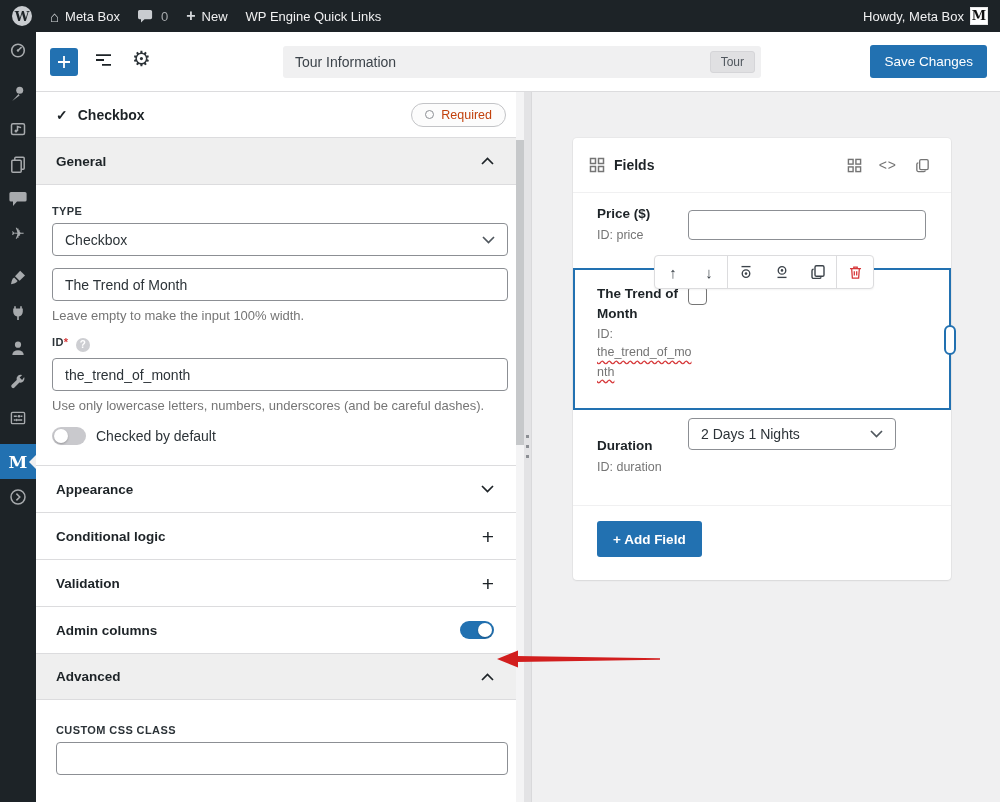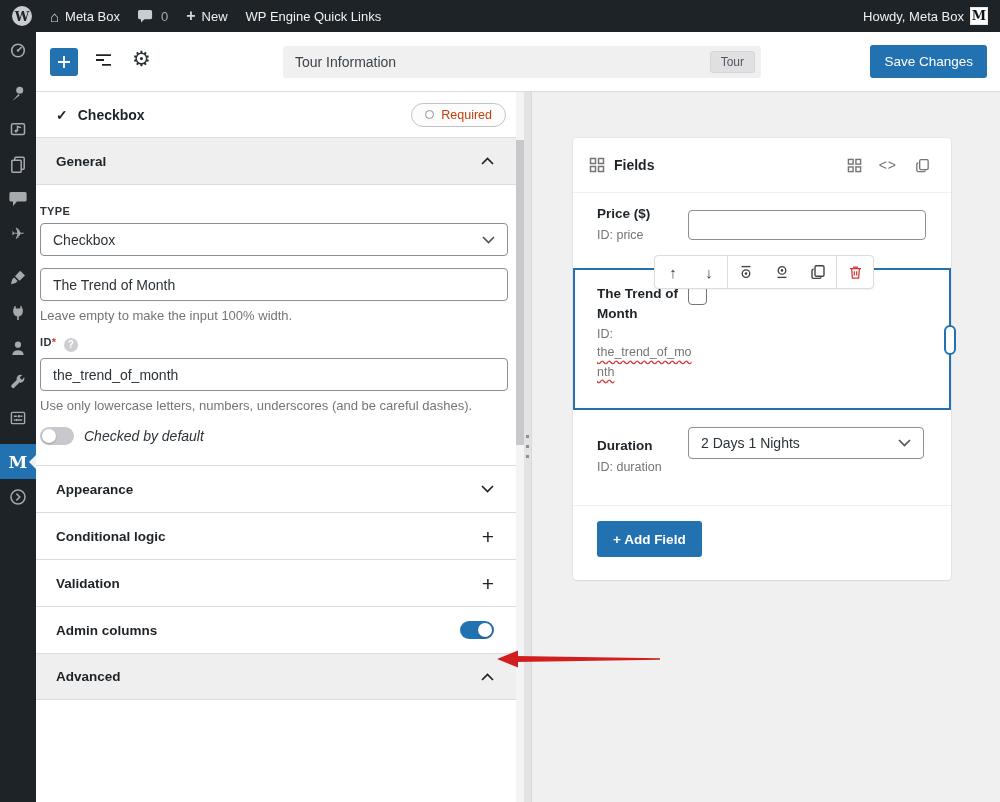--- a/index.html
+++ b/index.html
@@ -47,30 +47,30 @@
   .panel { position:absolute; left:36px; top:92px; width:480px; height:710px; background:#fff; overflow:hidden; }
   .panel-head { height:46px; display:flex; align-items:center; gap:10px; padding:0 10px 0 20px; border-bottom:1px solid #dcdcde; }
   .panel-head .check { font-size:14px; font-weight:bold; color:#1d2327; }
   .panel-head .title { font-size:14px; font-weight:bold; }
   .req-pill { margin-left:auto; display:flex; align-items:center; gap:7px; border:1px solid #c3c4c7; background:#fcfcfc; border-radius:13px; padding:4px 13px; font-size:12.5px; color:#c2410c; cursor:pointer; }
   .req-dot { width:9px; height:9px; border:1.5px solid #8c8f94; border-radius:50%; }
   .sec-head { height:47px; background:#efefef; border-bottom:1px solid #dcdcde; display:flex; align-items:center; padding:0 22px 0 20px; cursor:pointer; }
   .sec-head.bt { border-top:1px solid #dcdcde; }
   .sec-head .t { font-size:13.5px; font-weight:bold; }
   .sec-head .chev, .acc-row .chev { margin-left:auto; }
-  .gen-body { padding:20px 8px 20px 4px; }
+  .gen-body { padding:20px 8px 20px 16px; }
   .flabel { font-size:11px; font-weight:bold; color:#2c3338; letter-spacing:.4px; margin-bottom:6px; }
   .flabel .star { color:#d63638; }
   .qmark { display:inline-block; width:14px; height:14px; border-radius:50%; background:#cdced2; color:#fff; font-size:10px; line-height:14px; text-align:center; vertical-align:-2px; margin-left:4px; }
   .sel, .txt { width:100%; height:33px; border:1px solid #8c8f94; border-radius:4px; background:#fff; font-family:inherit; font-size:14px; color:#2c3338; padding:0 12px; }
   .sel { display:flex; align-items:center; position:relative; cursor:pointer; margin-bottom:12px; }
   .sel .chev { position:absolute; right:12px; }
   .txt { display:block; outline:none; }
   .help { font-size:13px; color:#757575; margin:7px 0 13px; }
-  .toggle-row { display:flex; align-items:center; gap:10px; margin-top:14px;font-style:italic; }
+  .toggle-row { display:flex; align-items:center; gap:10px; margin-top:14px; }
   .toggle { width:34px; height:18px; border-radius:10px; position:relative; cursor:pointer; flex:0 0 auto; }
   .toggle.off { background:#c9c9cd; }
   .toggle.on { background:#2271b1; }
   .toggle .knob { position:absolute; top:2px; width:14px; height:14px; border-radius:50%; background:#fff; box-shadow:0 1px 2px rgba(0,0,0,.25); }
   .toggle.off .knob { left:2px; } .toggle.on .knob { right:2px; }
   .toggle-label { font-size:14px; color:#2c3338; }
   .acc-row { height:47px; border-top:1px solid #dcdcde; display:flex; align-items:center; padding:0 22px 0 20px; cursor:pointer; }
   .acc-row .t { font-size:13.5px; font-weight:bold; }
   .acc-row .plus { margin-left:auto; font-size:21px; font-weight:400; color:#1d2327; line-height:1; }
   .acc-row .toggle { margin-left:auto; }
@@ -97,21 +97,21 @@
   .rt-btn { width:36px; border:none; background:none; cursor:pointer; display:flex; align-items:center; justify-content:center; color:#3c434a; font-size:15px; }
   .rt-sep { width:1px; background:#dcdcde; }
   .selected-field { position:absolute; left:0; top:130px; width:378px; height:142px; border:2px solid #2271b1; z-index:2; }
   .sf-left { position:absolute; left:22px; top:14px; width:96px; }
   .sf-id-val { font-size:12.5px; color:#757575; line-height:1.55; word-break:break-all;
     text-decoration:underline; text-decoration-style:wavy; text-decoration-color:#d63638; text-decoration-skip-ink:none; text-underline-offset:3px; }
   .sf-checkbox { position:absolute; left:113px; top:16px; width:19px; height:19px; border:1px solid #757575; border-radius:4px; background:#fff; cursor:pointer; }
   .sf-handle { position:absolute; right:-7px; top:55px; width:12px; height:30px; background:#fff; border:2px solid #2271b1; border-radius:7px; cursor:ew-resize; }
   .dur-label { position:absolute; left:24px; top:298px; }
   .dur-id { position:absolute; left:24px; top:320px; }
-  .dur-select { position:absolute; left:115px; top:289px; width:236px; height:32px; margin:0; }
+  .dur-select { position:absolute; left:115px; top:280px; width:208px; height:32px; margin:0; }
   .card-div { position:absolute; left:0; top:367px; width:378px; height:1px; background:#f0f0f1; }
   .add-field-btn { position:absolute; left:24px; top:383px; height:36px; padding:4px 16px; background:#2271b1; color:#fff; border:none; border-radius:3px; font-family:inherit; font-size:13.5px; font-weight:bold; cursor:pointer; }
   
   .red-arrow { position:absolute; left:494px; top:648px; z-index:5; }
 </style>
 </head>
 <body>
 
 <div class="screen">
 
@@ -306,20 +306,24 @@
           <span class="knob"></span>
         </span>
     </div>
 
     <div class="sec-head bt">
       <span class="t">Advanced</span>
       <svg class="chev" width="13" height="8" viewBox="0 0 13 8" fill="none" stroke="#1d2327" stroke-width="1.7">
           <path d="M1 7l5.5-5.5L12 7"></path>
         </svg>
     </div>
+    <div class="adv-body">
+      <div class="flabel">CUSTOM CSS CLASS</div>
+      <input class="txt" type="text" value="" style="">
+    </div>
   </div>
 
   <div class="vscroll">
       <div class="thumb"></div>
     </div>
   <div class="divider">
     <span class="dots">
         <i></i>
         <i></i>
         <i></i>

